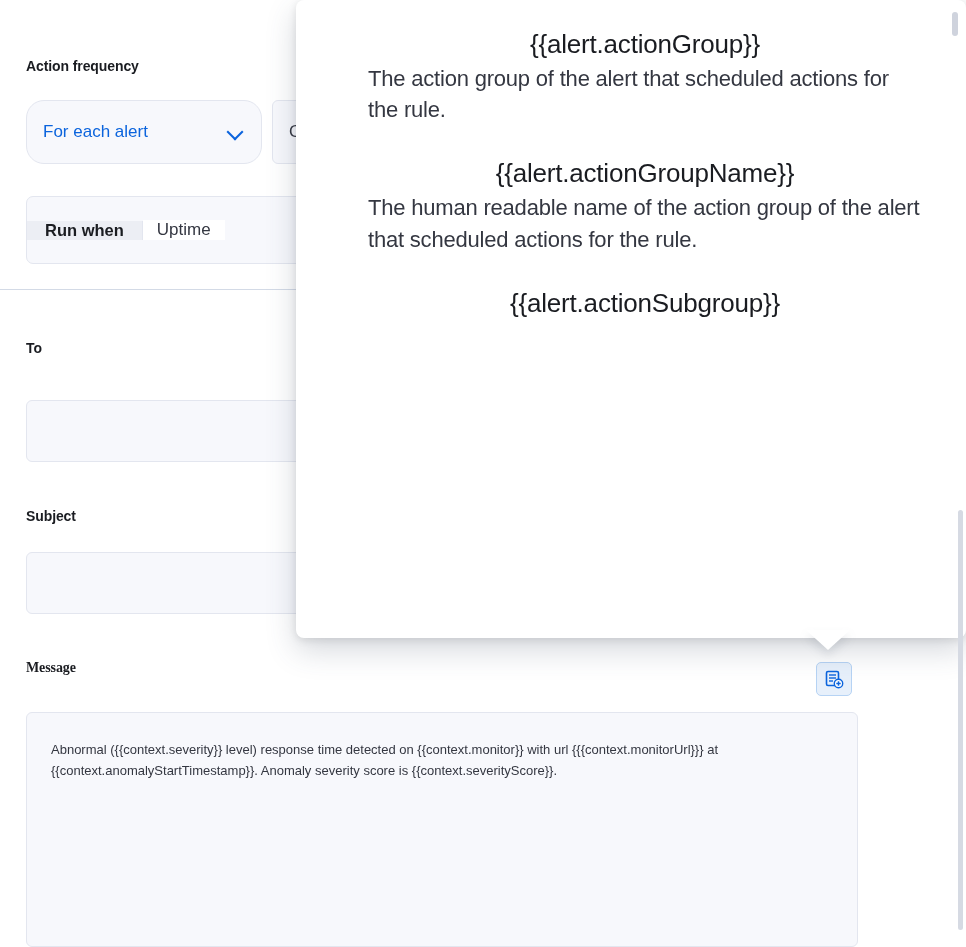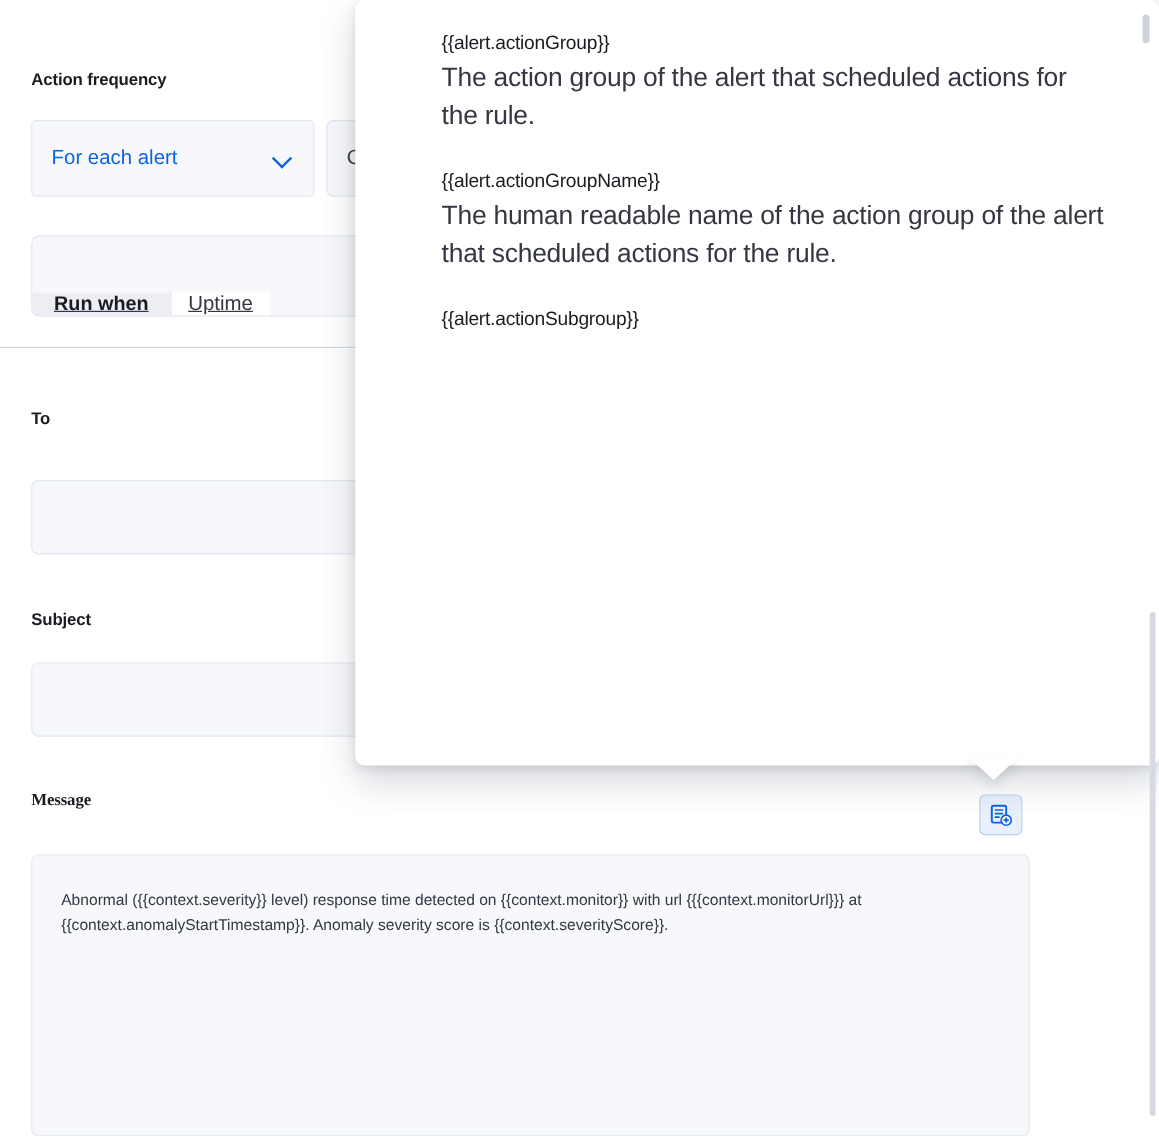--- a/index.html
+++ b/index.html
@@ -55,21 +55,21 @@
     top: 100px;
     display: flex;
     align-items: stretch;
     gap: 10px;
   }
   .freq-select {
     width: 236px;
     height: 64px;
     background: #f7f8fc;
     border: 1px solid #e3e6ef;
-    border-radius: 4px;
+    border-radius: 18px;
     display: flex;
     align-items: center;
     justify-content: space-between;
     padding: 0 16px;
     box-sizing: border-box;
     color: #0b64dd;
     font-size: 17px;
   }
   .freq-select .chev {
     width: 18px;
@@ -102,28 +102,27 @@
     font-size: 17px;
     overflow: hidden;
   }
 
   
   .runwhen-row {
     position: absolute;
     left: 26px;
     top: 196px;
     display: flex;
-    align-items: flex-end;
+    align-items: center;
     height: 66px;
     border-radius: 7px;
     overflow: hidden;
     border: 1px solid #e3e6ef;
     background: #f7f8fc;
     width: 290px;
-    text-decoration: underline;
   }
   .runwhen-label {
     display: flex;
     align-items: center;
     padding: 0 18px;
     font-size: 16.5px;
     font-weight: bold;
     color: #1a1c21;
     background: #eceef4;
     border-right: 1px solid #e3e6ef;
@@ -220,24 +219,25 @@
     left: 0;
     top: 0;
     right: 0;
     bottom: 0;
     padding: 26px 44px 0 72px;
     box-sizing: border-box;
     overflow: hidden;
   }
   .var-item { margin-bottom: 30px; }
   .var-name {
-    font-size: 16px;
+    font-size: 26px;
     color: #1a1c21;
     line-height: 1.42;
     letter-spacing: -0.2px;
+    text-align: center;
   }
   .var-desc {
     font-size: 22px;
     color: #343741;
     line-height: 1.42;
     letter-spacing: -0.2px;
   }
 
   .popover-scrollbar-track {
     position: absolute;

